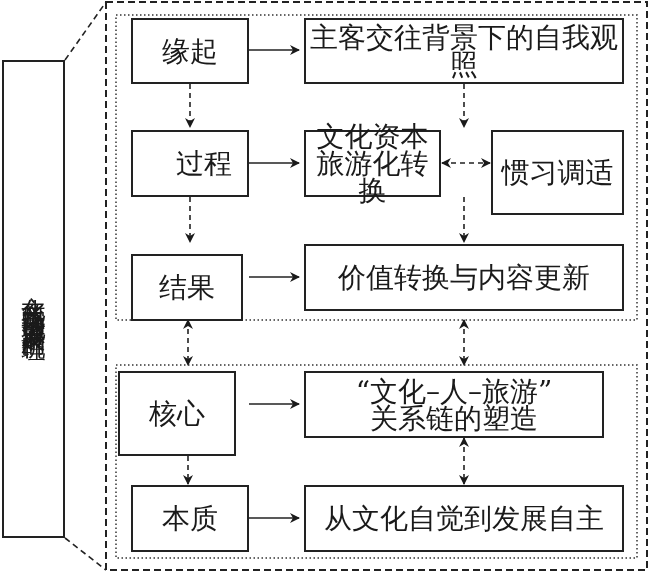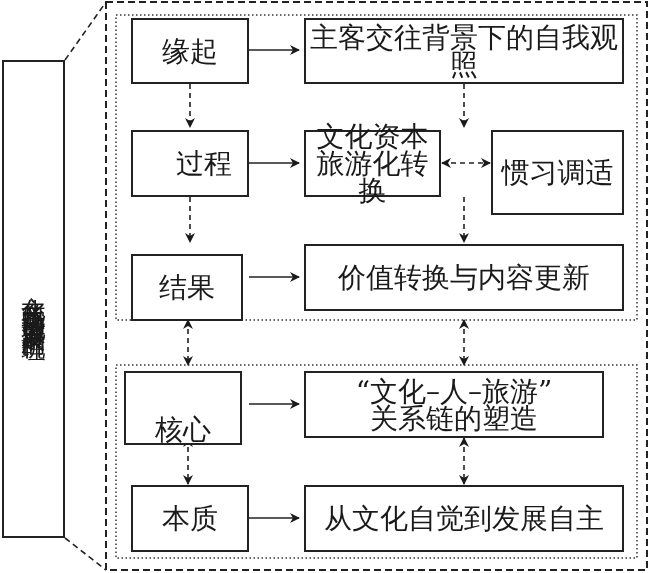--- a/index.html
+++ b/index.html
@@ -81,21 +81,21 @@
   <span>惯习调适</span>
 </div>
 
 <div class="box" style="left:131px;top:254px;width:112px;height:67px;">
   <span>结果</span>
 </div>
 <div class="box" style="left:304px;top:244px;width:320px;height:67px;text-align:right;">
   <span>价值转换与内容更新</span>
 </div>
 
-<div class="box" style="left:124px;top:371px;width:118px;height:74px;align-items:flex-end;">
+<div class="box" style="left:118px;top:371px;width:118px;height:85px;">
   <span>核心</span>
 </div>
 <div class="box multi" style="left:304px;top:371px;width:300px;height:67px;">
   <div>
     <span>“文化–人–旅游”</span>
     <span>关系链的塑造</span>
   </div>
 </div>
 
 <div class="box" style="left:131px;top:485px;width:118px;height:67px;">

